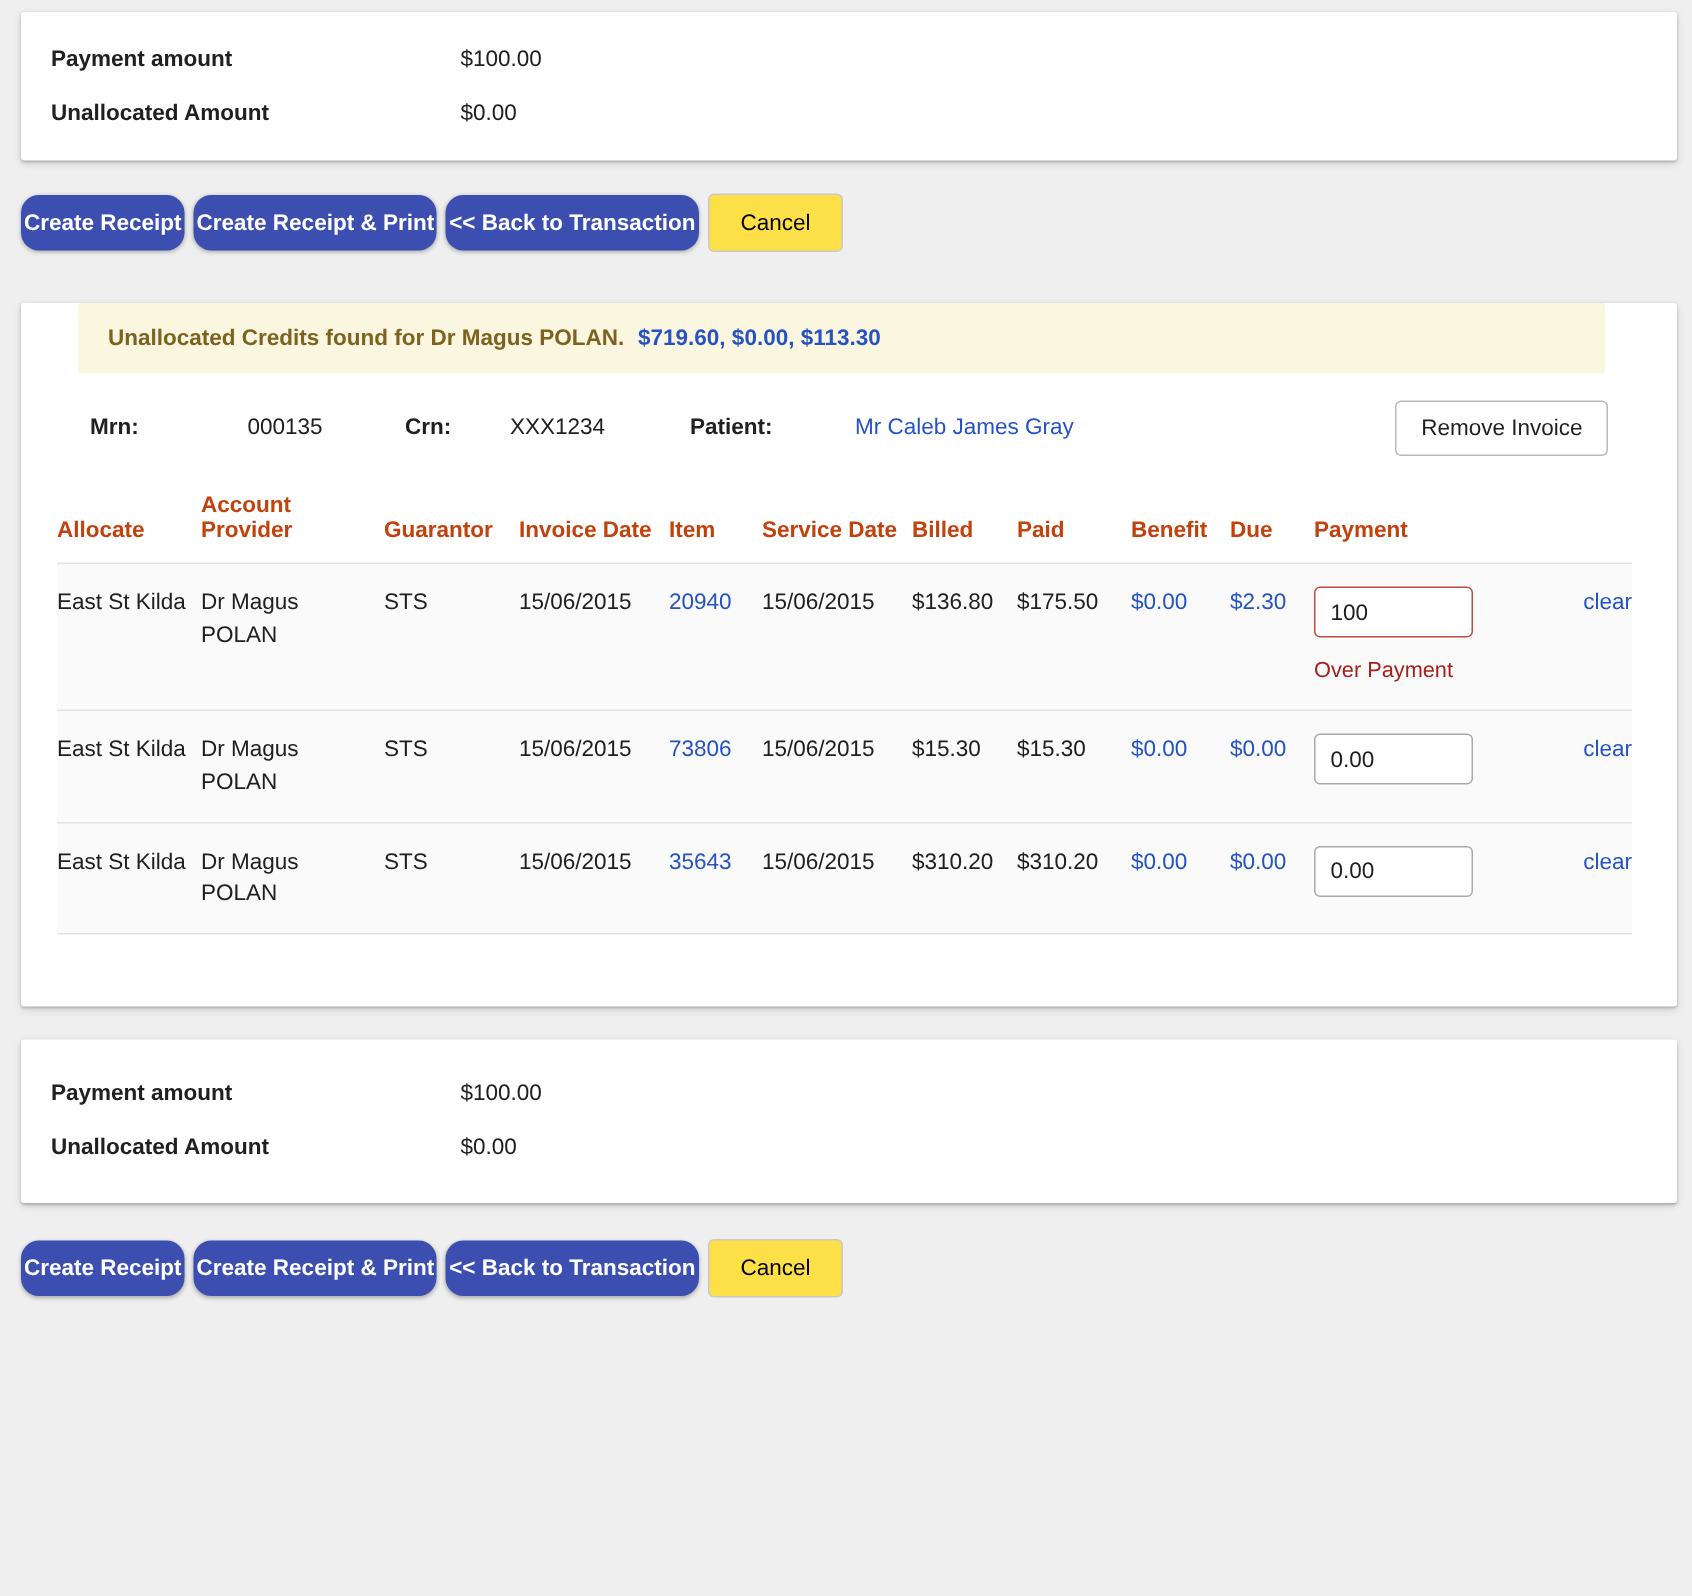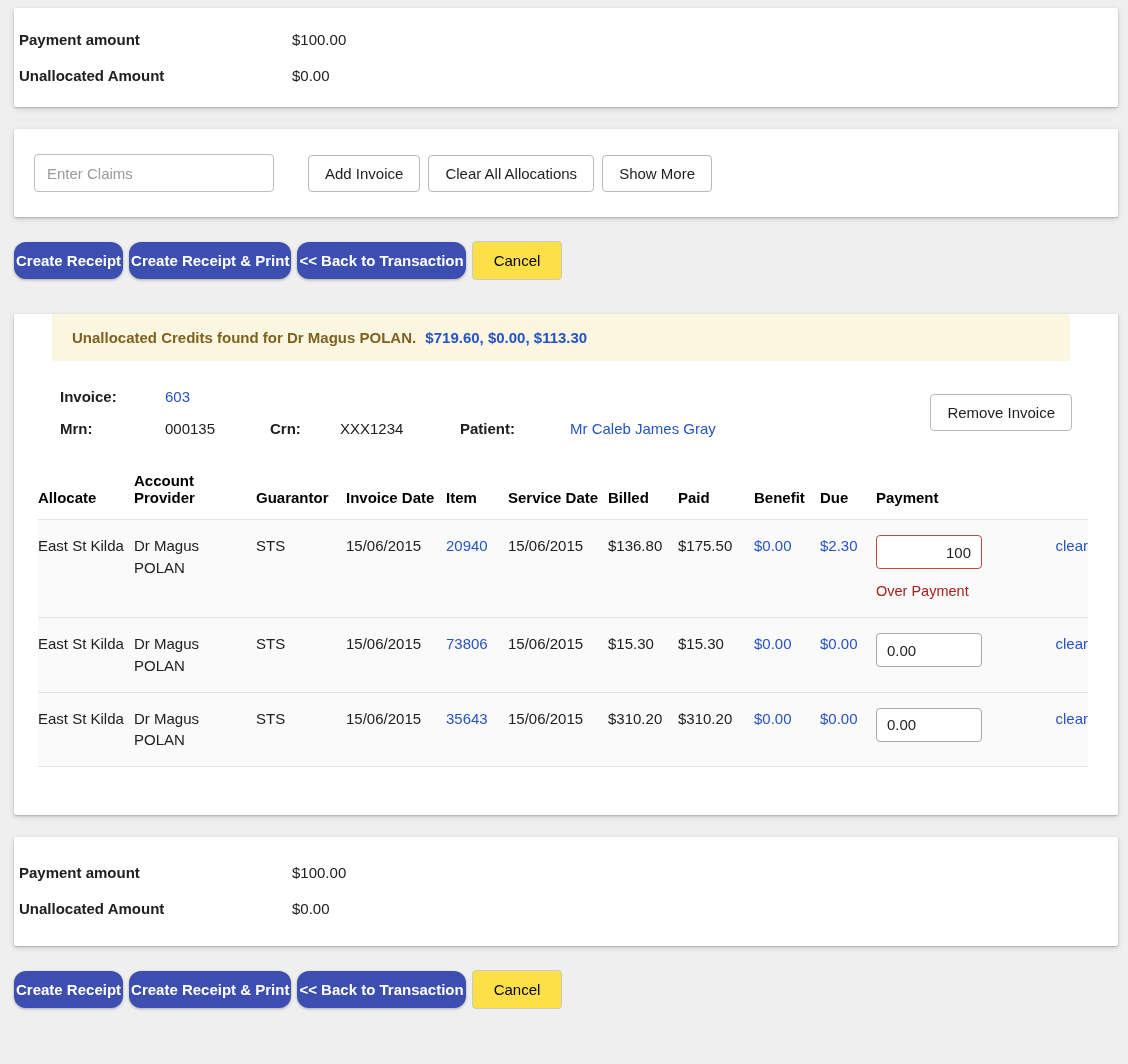--- a/index.html
+++ b/index.html
@@ -3,21 +3,21 @@
 <meta charset="utf-8">
 <style>
   * { box-sizing: border-box; margin: 0; padding: 0; }
   html, body { background: var(--page-bg, #efeff0); }
   body { font-family: "Liberation Sans", sans-serif; color: #202020; }
   .page { width: 1128px; padding: 8px 10px 10px 14px; }
 
   .card { background: #fff; border-radius: 2px;
           box-shadow: 0 1px 2px rgba(0,0,0,.22), 0 2px 6px rgba(0,0,0,.12); }
 
-  .summary-card { padding: 23px 5px 4px; margin-bottom: 22px; }
+  .summary-card { padding: 23px 20px 4px; margin-bottom: 22px; }
   .summary-row { display: flex; margin-bottom: 19px; font-size: 15px; }
   .summary-label { width: 273px; font-weight: bold; }
 
   .claims-card { padding: 25px 20px; display: flex; align-items: center; margin-bottom: 24px; }
   .claims-input { width: 240px; height: 38px; border: 1px solid #bdbdbd; border-radius: 4px;
                   padding: 0 12px; font-size: 15px; font-family: inherit; color: #333; margin-right: 34px; }
   .claims-input::placeholder { color: #9a9a9a; }
 
   .btn-white { background: #fff; border: 1px solid #b9b9b9; border-radius: 4px;
                padding: 9px 16px; font-size: 15px; font-family: inherit; color: #1f1f1f; cursor: pointer; }
@@ -36,76 +36,66 @@
            padding: 15px 20px; font-size: 15px; font-weight: bold; }
   .alert-text { color: var(--alert-text, #7d6220); }
   .alert-amounts { color: var(--link-blue, #2553c4); margin-left: 5px; }
 
   .invoice-info { position: relative; padding: 27px 46px 0; }
   .inv-row { margin-bottom: 15px; font-size: 15px; display: flex; align-items: baseline; }
   .inv-label { font-weight: bold; }
   .w105 { width: 105px; } .w-val { width: 105px; }
   .w-crnlab { width: 70px; } .w-crn { width: 120px; } .w-patlab { width: 110px; }
   .link { color: var(--link-blue, #2553c4); text-decoration: none; cursor: pointer; }
-  .remove-btn { position: absolute; right: 46px; top: 33px; }
+  .remove-btn { position: absolute; right: 46px; top: 18px; }
 
   .table-wrap { padding: 20px 30px 0 24px; }
   table { width: 100%; border-collapse: collapse; font-size: 15px; table-layout: fixed; }
-  th { text-align: left; vertical-align: bottom; font-weight: bold; padding: 0 8px 13px 0; color: #000000; margin-top: 48px; }
+  th { text-align: left; vertical-align: bottom; font-weight: bold; padding: 0 8px 13px 0; color: #c2410c; margin-top: 48px; }
   td { padding: 15px 8px 15px 0; vertical-align: top; line-height: 1.45; }
   tbody tr { background: #fafafa; border-top: 1px solid var(--border-gray, #e3e3e3); }
   tbody tr:last-child { border-bottom: 1px solid var(--border-gray, #e3e3e3); }
   th.col-clear, td.col-clear { text-align: right; padding-right: 0; }
   .alloc-input { width: 106px; height: 34px; border: 1px solid #a9a9a9; border-radius: 4px;
                  padding: 0 10px; font-size: 15px; font-family: inherit; background: #fff; color: #1f1f1f; }
-  .alloc-input.error { border-color: #c34a3e; text-align: right; }
+  .alloc-input.error { border-color: #c34a3e; }
   .warning { color: var(--danger-red, #a4201d); font-size: 14.5px; margin-top: 12px; }
 </style>
 </head>
 <body>
 
 <div class="page">
 
   <section class="card summary-card">
     <div class="summary-row">
       <span class="summary-label">Payment amount</span>
       <span>$100.00</span>
     </div>
     <div class="summary-row">
       <span class="summary-label">Unallocated Amount</span>
       <span>$0.00</span>
     </div>
   </section>
 
-  <section class="card claims-card">
-    <input class="claims-input" type="text" placeholder="Enter Claims" style="">
-    <button class="btn-white">Add Invoice</button>
-    <button class="btn-white">Clear All Allocations</button>
-    <button class="btn-white">Show More</button>
-  </section>
 
   <div class="action-row">
     <button class="btn-blue">Create Receipt</button>
     <button class="btn-blue">Create Receipt &amp; Print</button>
     <button class="btn-blue">&lt;&lt; Back to Transaction</button>
     <button class="btn-cancel">Cancel</button>
   </div>
 
   <section class="card main-card">
 
     <div class="alert">
       <span class="alert-text">Unallocated Credits found for Dr Magus POLAN.</span>
       <span class="alert-amounts">$719.60, $0.00, $113.30</span>
     </div>
 
     <div class="invoice-info">
-      <div class="inv-row">
-        <span class="inv-label w105">Invoice:</span>
-        <a class="link">603</a>
-      </div>
       <div class="inv-row">
         <span class="inv-label w105">Mrn:</span>
         <span class="w-val">000135</span>
         <span class="inv-label w-crnlab">Crn:</span>
         <span class="w-crn">XXX1234</span>
         <span class="inv-label w-patlab">Patient:</span>
         <a class="link">Mr Caleb James Gray</a>
       </div>
       <button class="btn-white remove-btn">Remove Invoice</button>
     </div>

